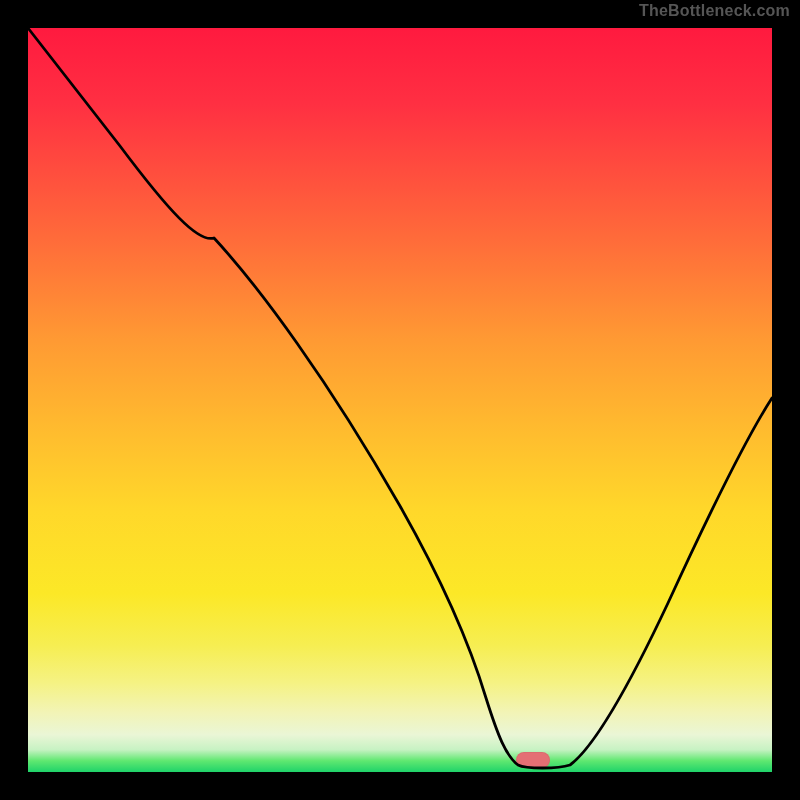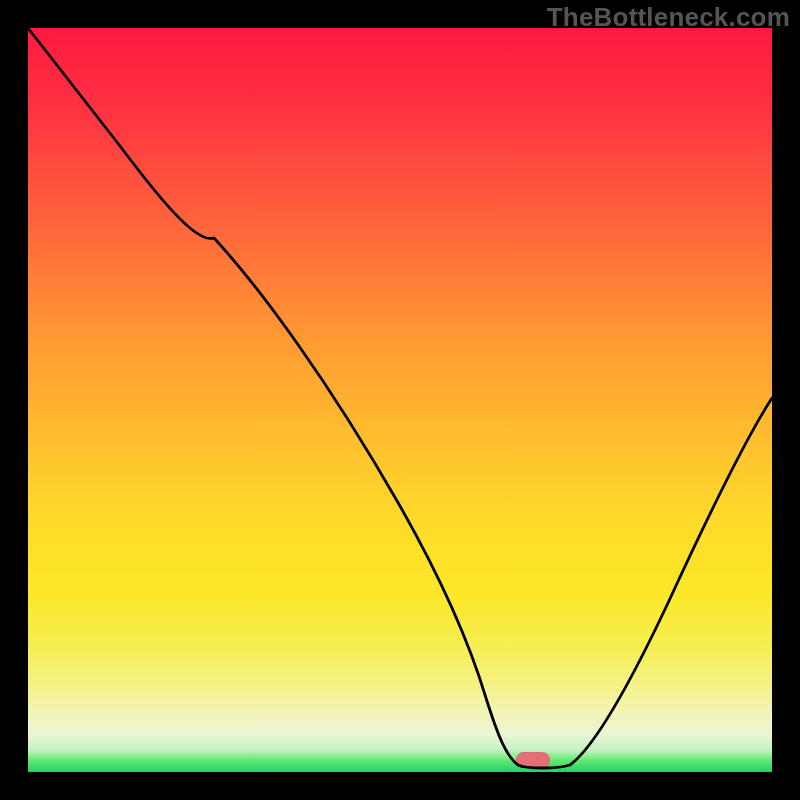--- a/index.html
+++ b/index.html
@@ -15,21 +15,21 @@
     position: relative;
     width: 800px;
     height: 800px;
     background: #000;
   }
   .watermark {
     position: absolute;
     top: 2px;
     right: 10px;
     color: #555;
-    font-size: 26px;
+    font-size: 16px;
     font-weight: 600;
     letter-spacing: 0.2px;
     user-select: none;
   }
   .plot {
     position: absolute;
     left: 28px;
     top: 28px;
     width: 744px;
     height: 744px;

